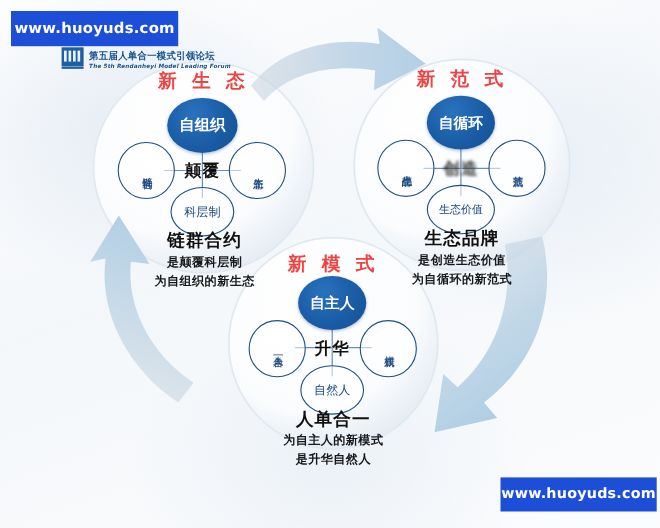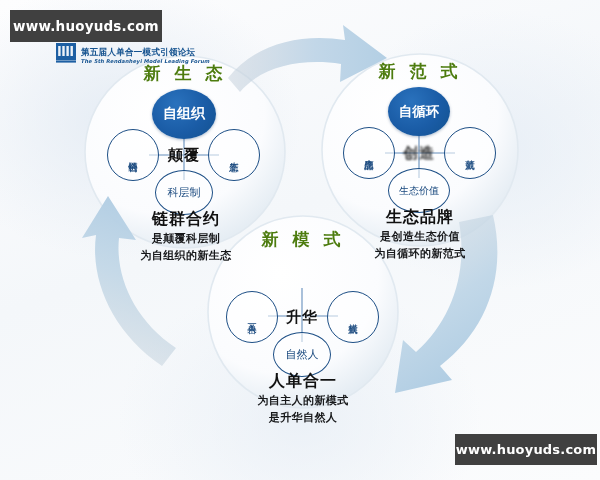--- a/index.html
+++ b/index.html
@@ -15,21 +15,21 @@
     background:
       radial-gradient(ellipse 260px 200px at 120px 120px, rgba(226,234,243,.85) 0%, rgba(255,255,255,0) 70%),
       radial-gradient(ellipse 240px 200px at 500px 150px, rgba(228,236,245,.7) 0%, rgba(255,255,255,0) 70%),
       radial-gradient(ellipse 260px 200px at 300px 420px, rgba(230,237,245,.7) 0%, rgba(255,255,255,0) 70%),
       linear-gradient(160deg,#fdfdfe 0%,#f4f7fa 45%,#fbfcfd 100%);
   }
   svg.layer{position:absolute;left:0;top:0;width:600px;height:480px;}
 
   
   .wm{
-    position:absolute;background:#404040;color:#fff;
+    position:absolute;background:#1d4ed8;color:#fff;
     font-family:"DejaVu Sans","Liberation Sans",sans-serif;
     font-weight:700;letter-spacing:.2px;
     display:flex;align-items:center;justify-content:center;
   }
   #wm-top{left:10px;top:10px;width:152px;height:32px;font-size:13.5px;}
   #wm-bottom{left:455px;top:434px;width:142px;height:31px;font-size:13px;}
 
   
   #logo{position:absolute;left:55px;top:42px;display:flex;align-items:flex-end;gap:4px;}
   #logo .mark{width:22px;height:22px;flex:0 0 22px;position:relative;}
@@ -38,21 +38,21 @@
     font-size:8.5px;color:#14528f;font-weight:700;letter-spacing:.3px;
     white-space:nowrap;transform:scaleY(1.05);
   }
   #logo .txt .en{
     font-size:5.2px;color:#14528f;letter-spacing:.15px;margin-top:2px;
     white-space:nowrap;font-style:italic;font-weight:700;
   }
 
   
   .ctitle{
-    position:absolute;color:#4d7c0f;font-weight:700;font-size:17px;
+    position:absolute;color:#ef4444;font-weight:700;font-size:17px;
     letter-spacing:4px;white-space:nowrap;text-align:center;
     text-shadow:0 1px 1px rgba(255,255,255,.9);
   }
   .cap{position:absolute;text-align:center;white-space:nowrap;}
   .cap .hd{font-size:16px;font-weight:700;color:#111;letter-spacing:1px;line-height:1.35;}
   .cap .ln{font-size:11px;font-weight:700;color:#17181a;letter-spacing:.4px;line-height:1.55;}
 
   
   .node{
     position:absolute;border-radius:50%;display:flex;
@@ -216,20 +216,23 @@
   <div class="midlabel blur" style="left:390px;top:144px;width:58px;filter:blur(1.3px);opacity:.8;">创造</div>
 
   <div class="cap" style="left:344px;top:206px;width:152px;">
     <div class="hd">生态品牌</div>
     <div class="ln">是创造生态价值</div>
     <div class="ln">为自循环的新范式</div>
   </div>
 
   <div class="ctitle" style="left:228px;top:228px;width:150px;">新 模 式</div>
 
+  <div class="node fill" style="left:271px;top:251px;width:62px;height:49px;font-size:13.5px;">
+    <span>自主人</span>
+  </div>
 
   <div class="node ring" style="left:226px;top:291px;width:52px;height:52px;font-size:9.5px;">
     <span class="v">人单合一</span>
   </div>
 
   <div class="node ring" style="left:327px;top:291px;width:52px;height:52px;font-size:9.5px;">
     <span class="v">新模式</span>
   </div>
 
   <div class="node ring" style="left:273px;top:332px;width:58px;height:45px;font-size:11px;">

